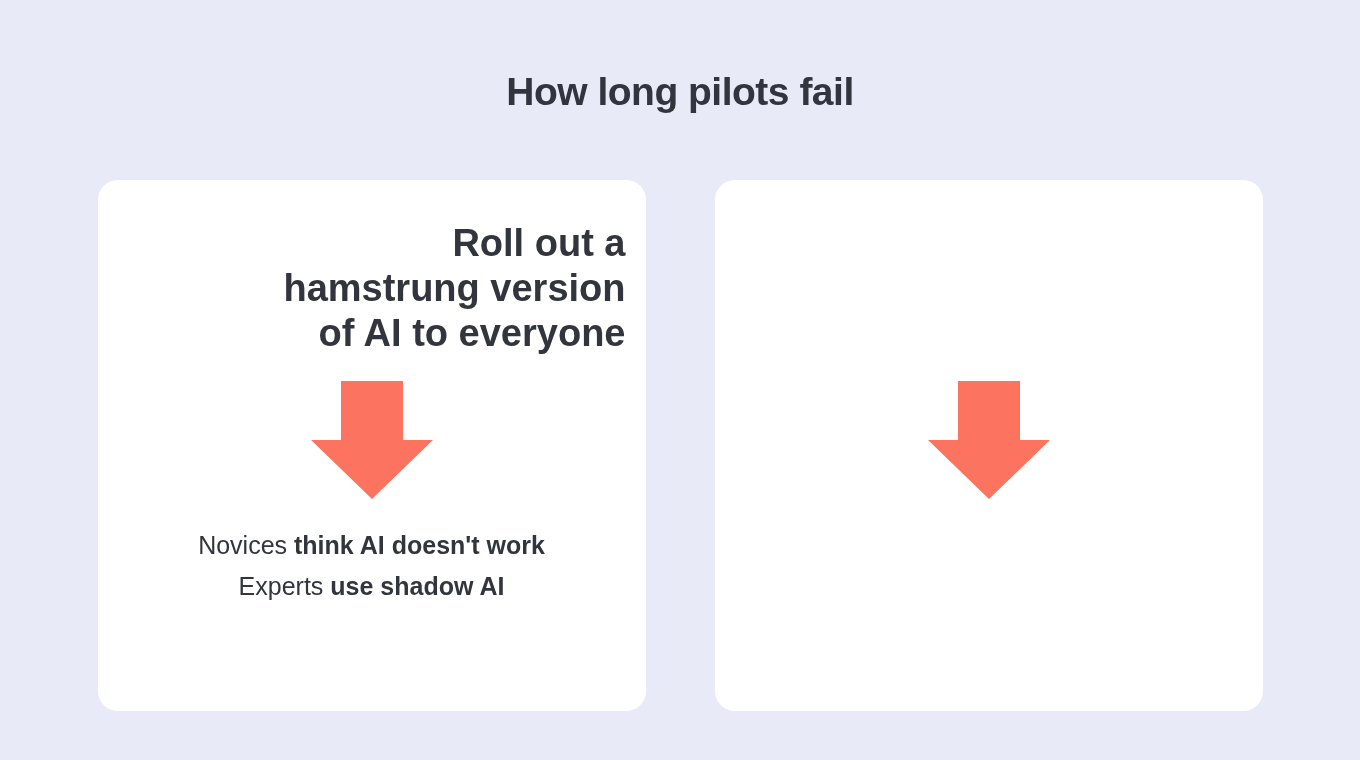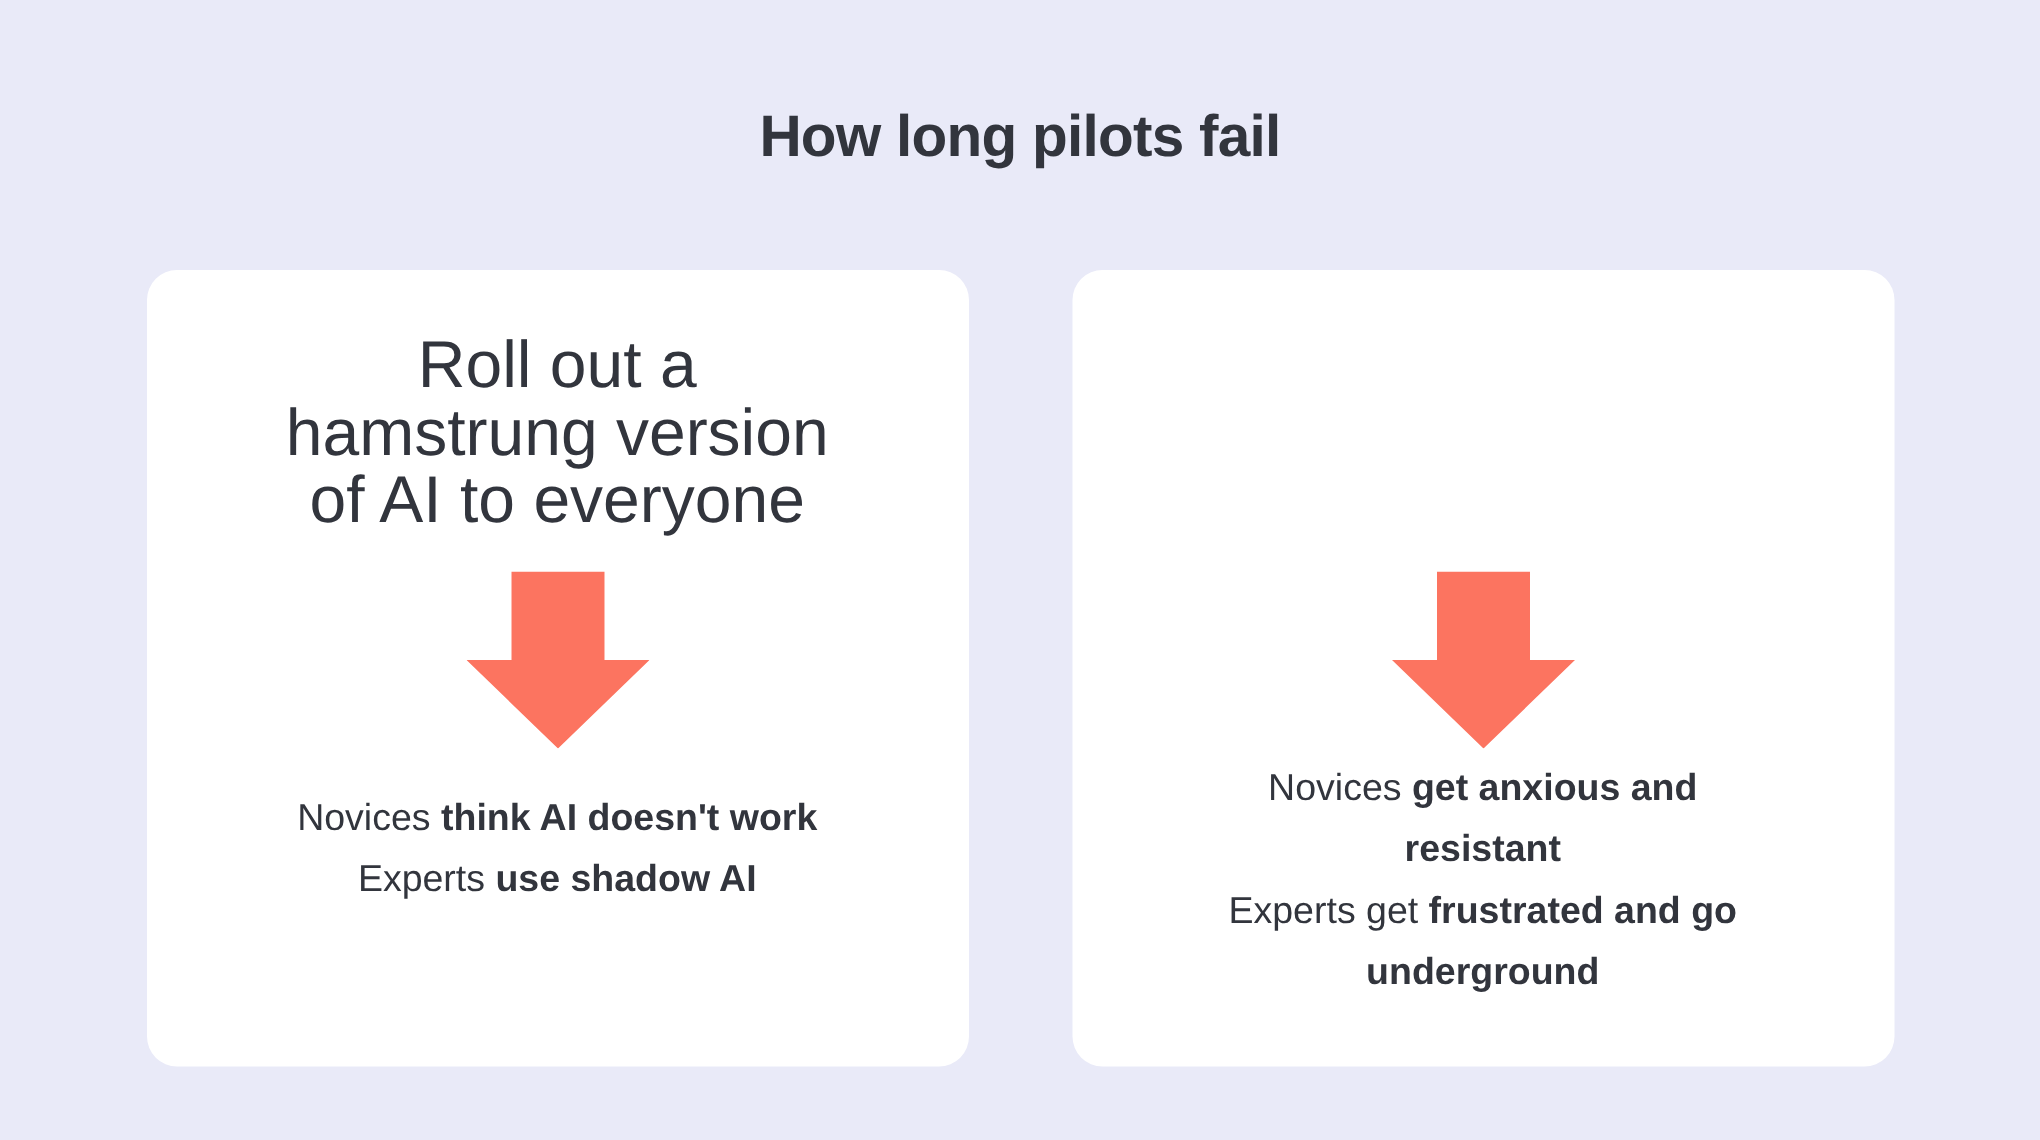--- a/index.html
+++ b/index.html
@@ -46,24 +46,24 @@
     width: 548px;
     height: 531px;
     background: var(--card-bg);
     border-radius: 20px;
   }
   .card-heading {
     position: absolute;
     top: 41px;
     left: 20px;
     right: 20px;
-    text-align: center;
-    font-size: 44px;
+    text-align: right;
+    font-size: 38px;
     line-height: 45px;
-    font-weight: 400;
+    font-weight: 700;
     white-space: pre-line;
     color: var(--text);
   }
   .arrow {
     position: absolute;
     top: 201px;
     left: 50%;
     transform: translateX(-50%);
     width: 122px;
     height: 118px;
@@ -105,20 +105,16 @@
       <div class="card-caption"><span>Novices </span><span class="seg-bold">think AI doesn't work</span><span>
 </span><span>Experts </span><span class="seg-bold">use shadow AI</span></div>
     </section>
 
     <section class="card">
       <div class="arrow">
         <svg width="122" height="118" viewBox="0 0 122 118" xmlns="http://www.w3.org/2000/svg">
           <polygon points="30,0 92,0 92,59 122,59 61,118 0,59 30,59" fill="#fc7460"></polygon>
         </svg>
       </div>
-      <div class="card-caption"><span>Novices </span><span class="seg-bold">get anxious and
-resistant</span><span>
-</span><span>Experts get </span><span class="seg-bold">frustrated and go
-underground</span></div>
     </section>
 
   </div>
 </div>
 
 </body></html>

